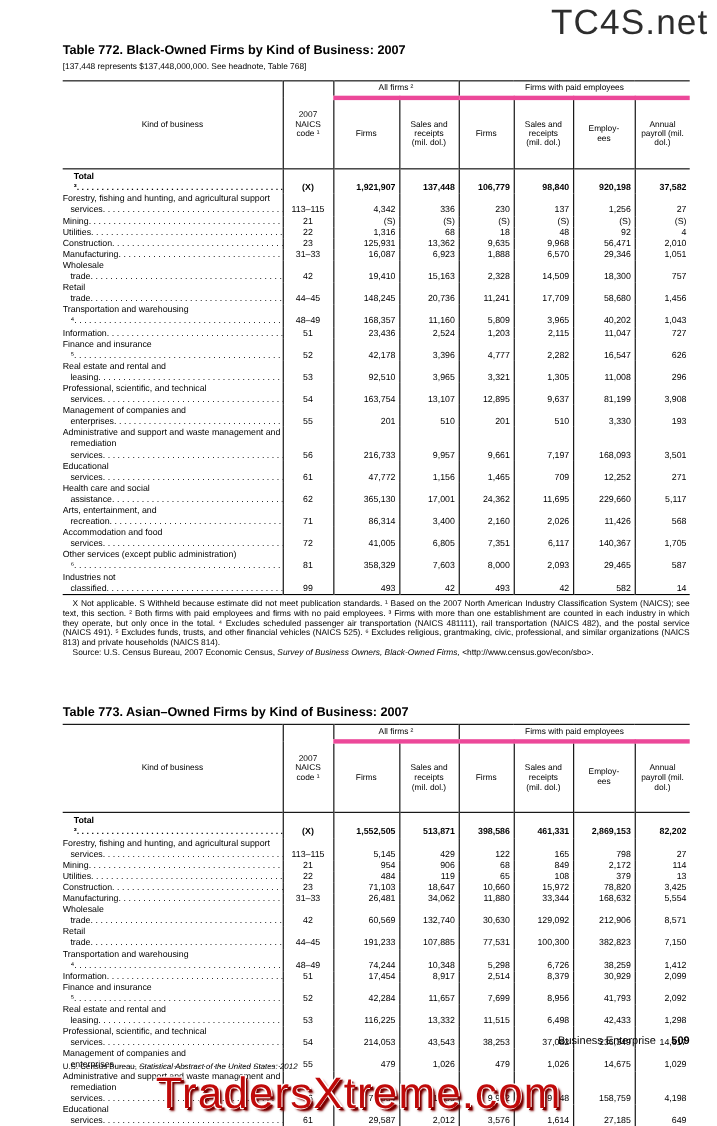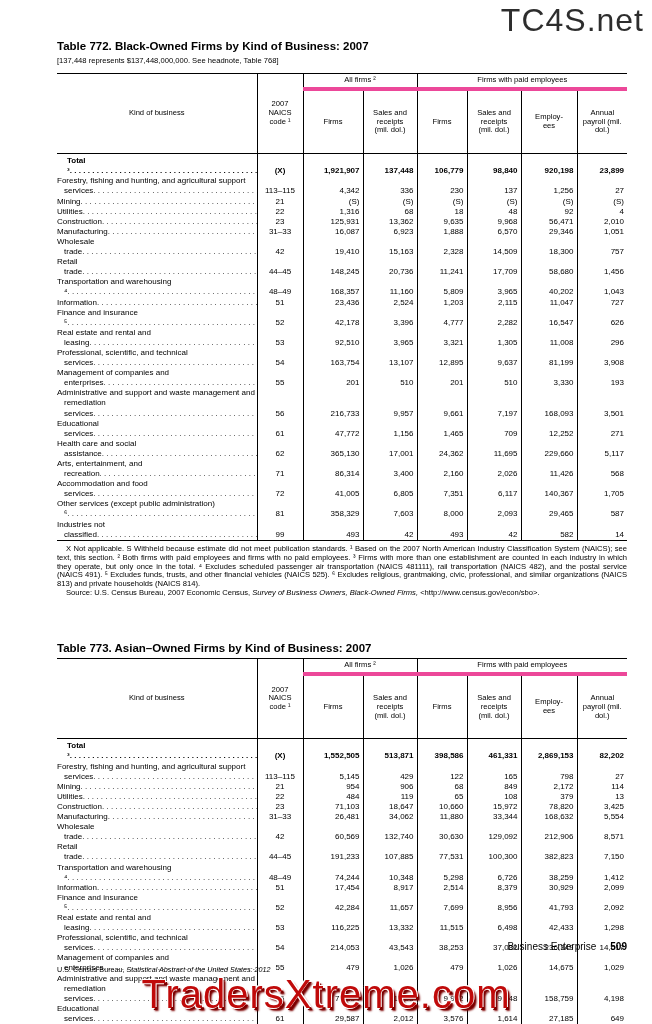--- a/index.html
+++ b/index.html
@@ -104,21 +104,21 @@
           <tr class="totalrow">
             <td>
                 <div class="lblwrap"><span class="lbl">Total ³</span></div>
               </td>
             <td class="code vline">(X)</td>
             <td class="num vline">1,921,907</td>
             <td class="num vline">137,448</td>
             <td class="num vline">106,779</td>
             <td class="num vline">98,840</td>
             <td class="num vline">920,198</td>
-            <td class="num vline">23,899</td>
+            <td class="num vline">37,582</td>
           </tr>
 
             <tr class="datarow">
               <td>
                 <div class="lblwrap"><span class="lbl">Forestry, fishing and hunting, and agricultural support services</span></div>
               </td>
               <td class="code vline">113–115</td>
               <td class="num vline">4,342</td>
               <td class="num vline">336</td>
               <td class="num vline">230</td>

